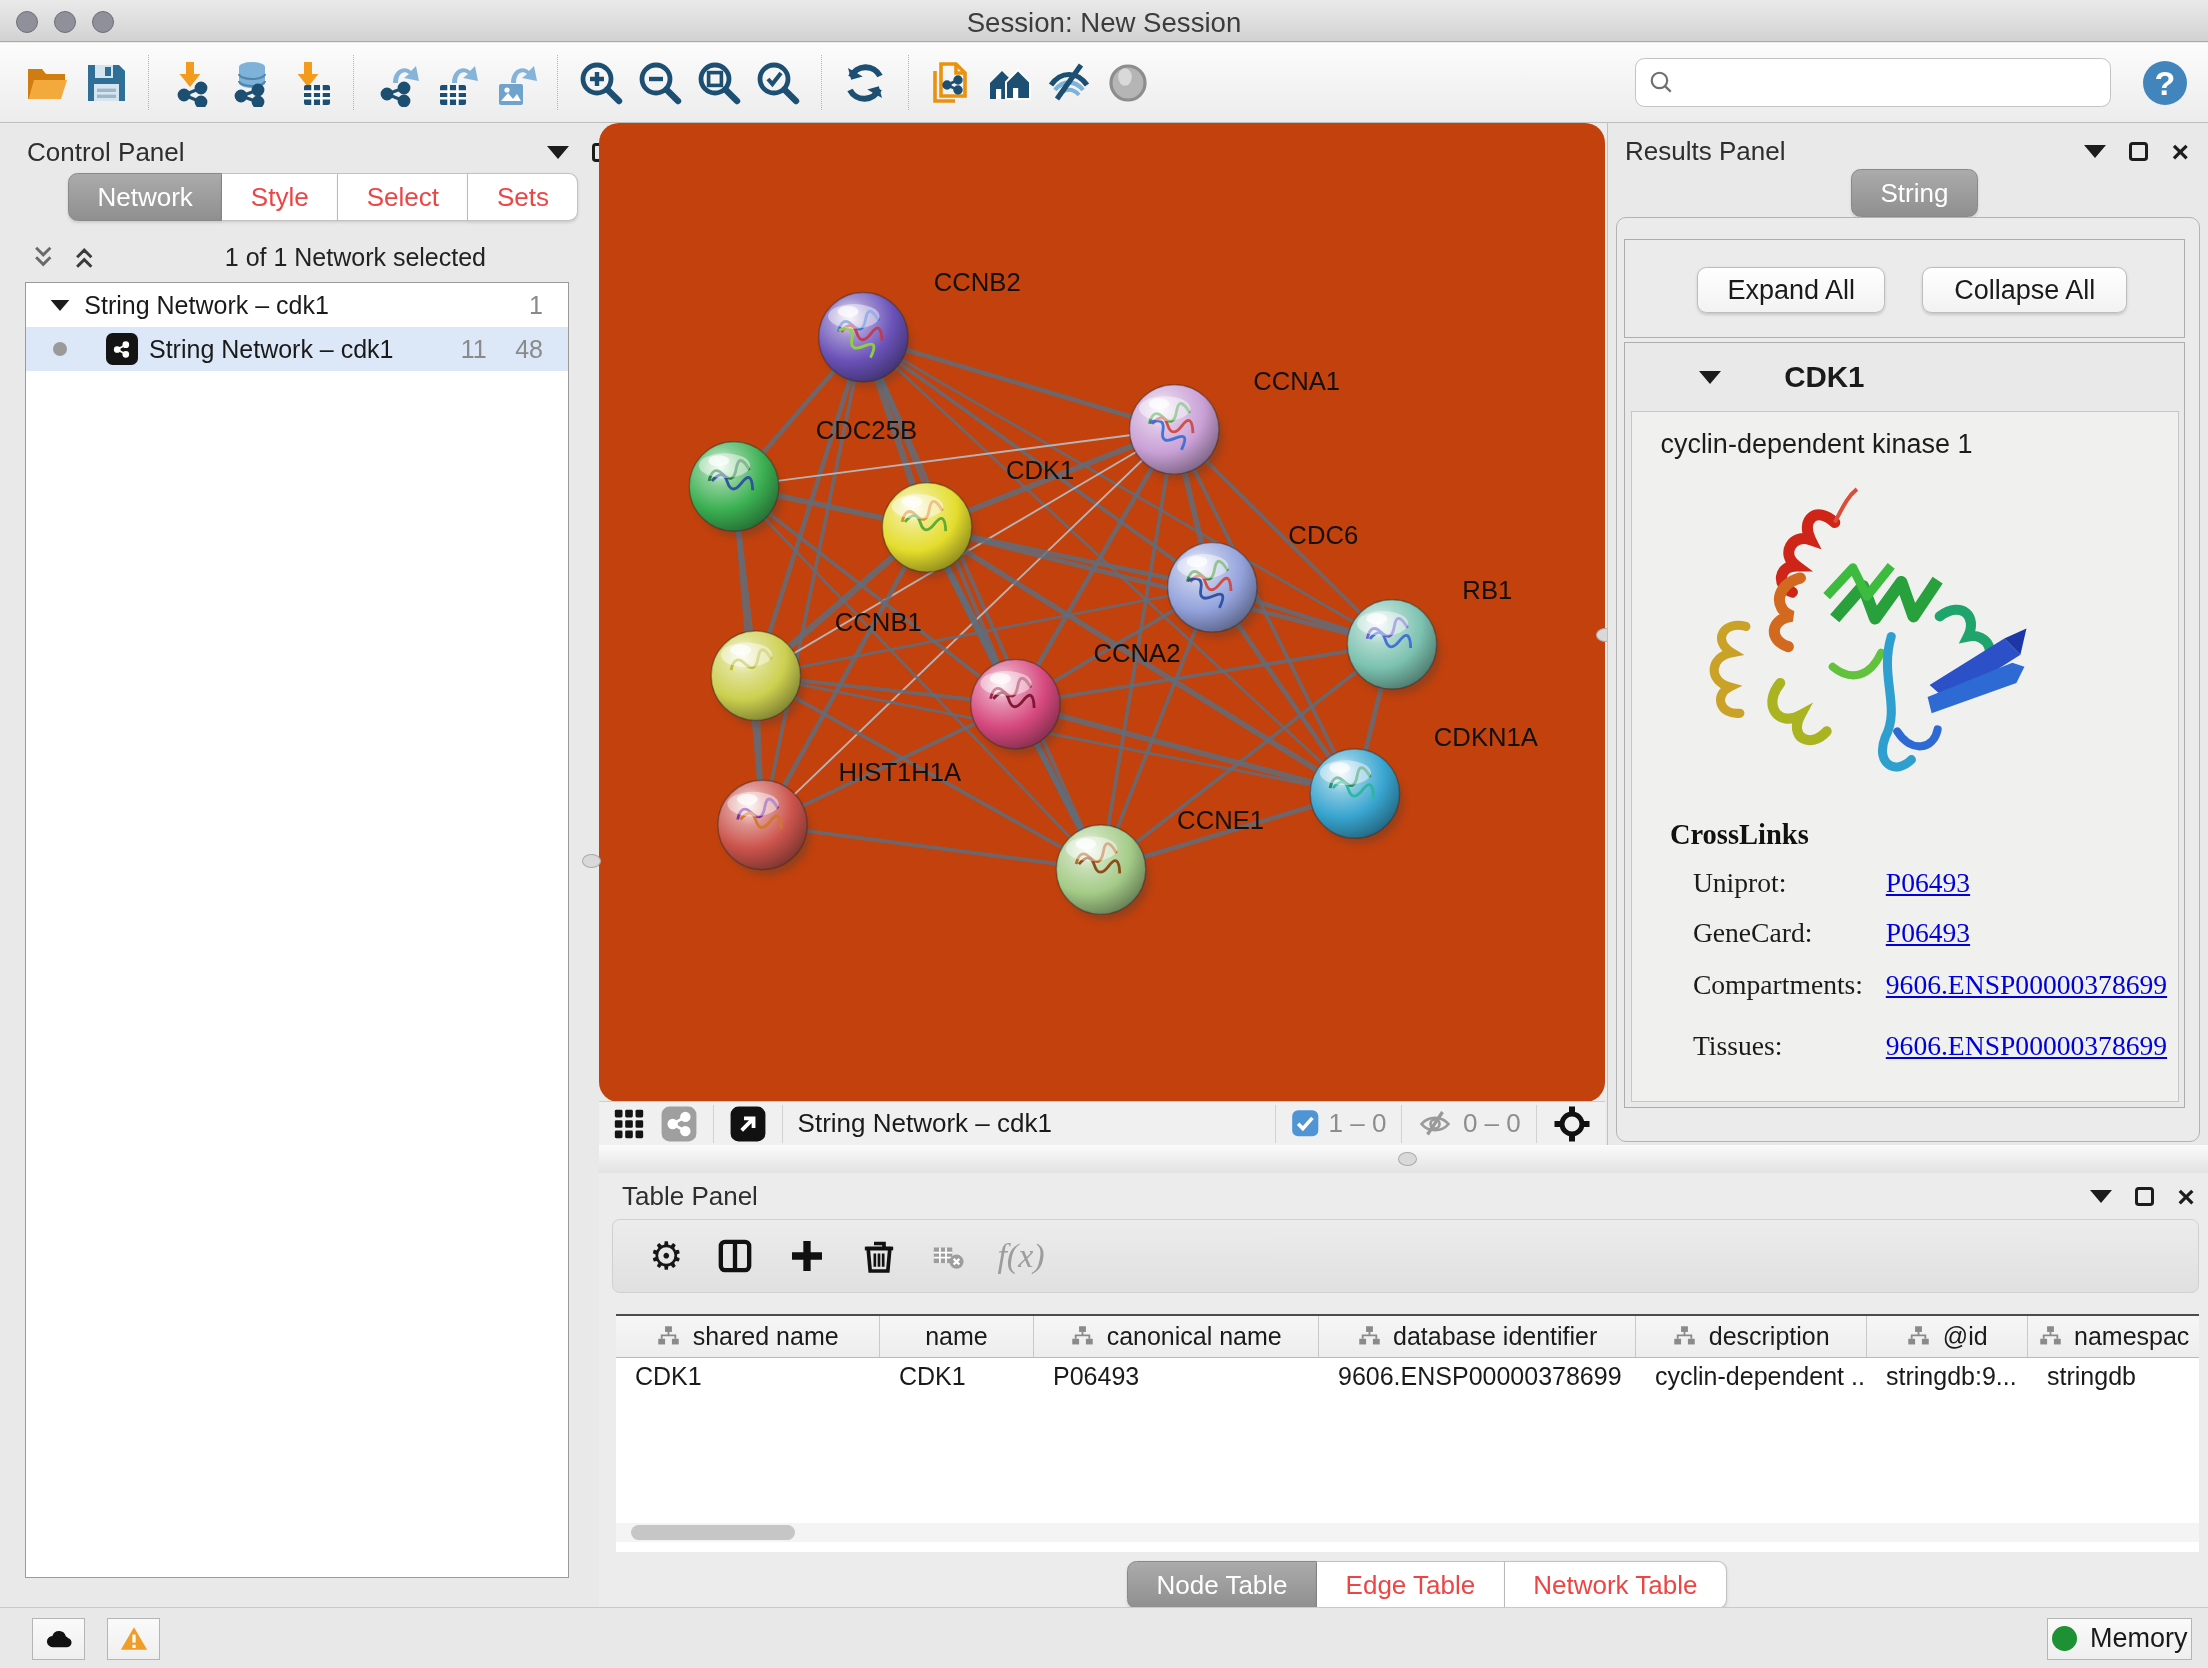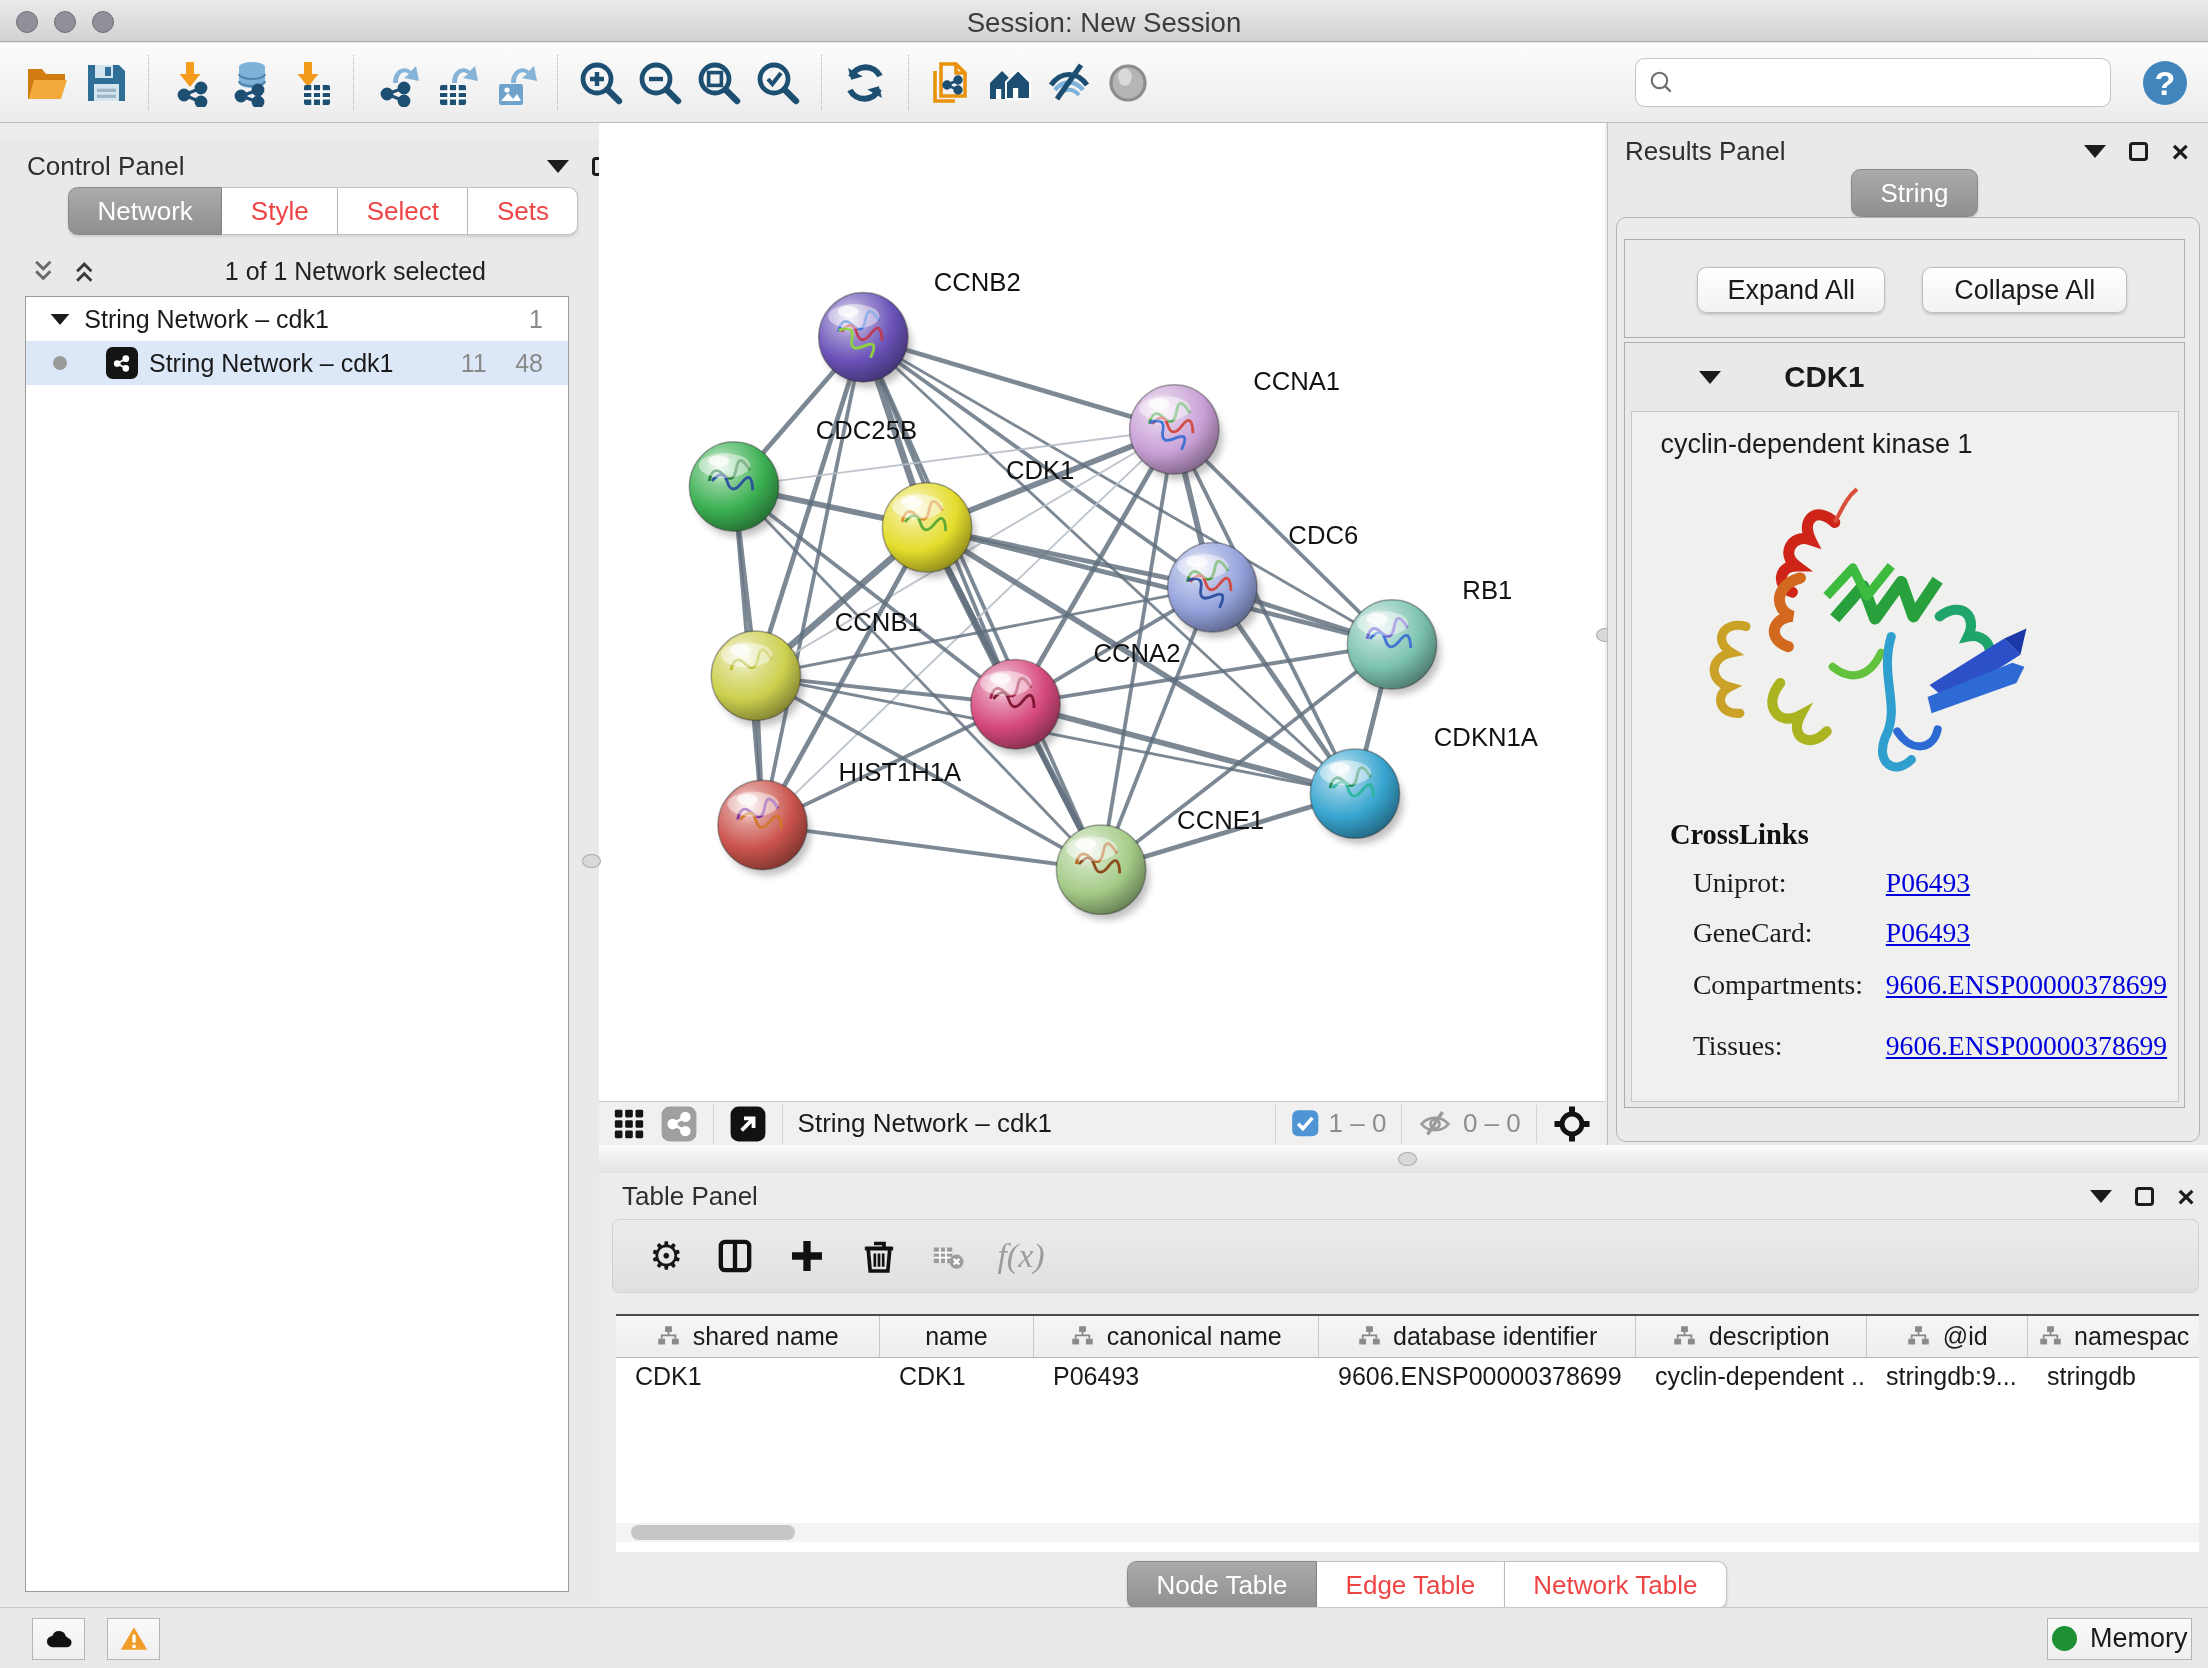--- a/index.html
+++ b/index.html
@@ -44,37 +44,37 @@
   .seg { display:flex; }
   .seg .tab { background:#fff; border:1px solid #c2c2c2; border-left-width:0;
     height:48px; line-height:46px; font-size:26px; padding:0 28.5px; color:#ef4444;
     box-shadow:0 1.9px 2.9px rgba(0,0,0,.12); }
   .seg .tab:first-child { border-left-width:1px; border-radius:9.5px 0 0 9.5px; }
   .seg .tab:last-child { border-radius:0 9.5px 9.5px 0; }
   .seg .tab.sel { background:linear-gradient(#ababab,#8f8f8f); color:#fff; border-color:#898989; }
   .seg .tab.single { border-radius:9.5px; }
 
   
-  #control-panel { left:0; top:138px; width:672px; height:1485px; background:#e9e9e9;
+  #control-panel { left:0; top:124px; width:672px; height:1485px; background:#e9e9e9;
     border-right:1.9px solid #c0c0c0; }
   #cp-head { position:absolute; left:27px; top:13.3px; right:19px; display:flex; align-items:center; }
   #cp-tabs { position:absolute; left:68px; top:49px; }
   #cp-selrow { position:absolute; left:28.5px; top:112px; right:28.5px; height:42px;
     display:flex; align-items:center; font-size:25px; color:#222; }
   #cp-tree { position:absolute; left:25px; top:158px; width:544px; height:1296px;
     background:#fff; border:1.9px solid #9a9a9a; }
   .tree-row { height:44px; display:flex; align-items:center; font-size:25px; }
   .tree-row .cnt { color:#8a8a8a; }
   .tree-row.selected { background:#dce8f8; }
   .share-badge { width:32px; height:32px; border-radius:6.7px; background:#141414;
     display:flex; align-items:center; justify-content:center; }
   .share-badge svg { width:23px; height:23px; }
 
   
-  #canvas { left:599px; top:123px; width:1006px; height:979px; background:#ffffff; }
+  #canvas { left:599px; top:123px; width:1006px; height:979px; background:#c2410c;border-radius:20px; }
   #canvas-bar { left:599px; top:1101px; width:1006px; height:44px; background:#f0f0f0;
     border-top:1px solid #cdcdcd; display:flex; align-items:center; padding:0 13.3px; font-size:25px; }
   .cb-sep { width:0; height:38px; border-left:1.9px solid #d2d2d2; margin:0 15px; }
   .badge-txt { color:#8d8d8d; font-size:26px; margin-left:9.5px; }
   #h-splitter { left:599px; top:1145px; width:1609px; height:27.6px;
     background:linear-gradient(#fbfbfb,#e2e2e2); }
   .grip { position:absolute; width:19px; height:14.3px; border-radius:50%;
     background:#d9d9d9; border:1px solid #ababab; }
 
   

